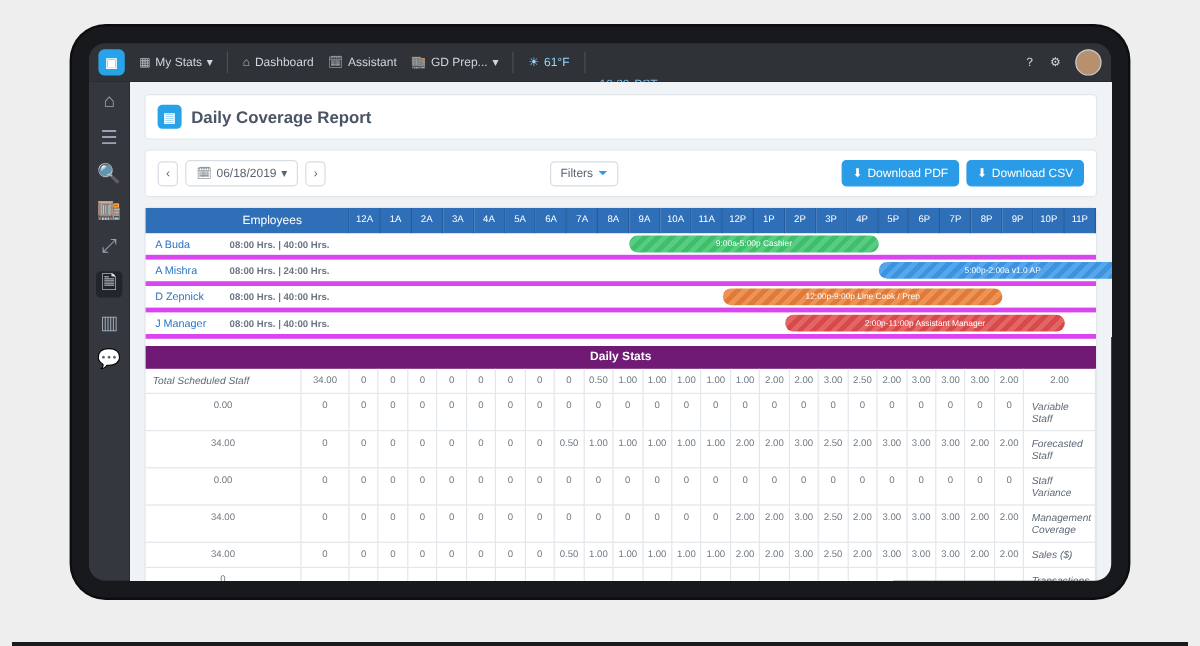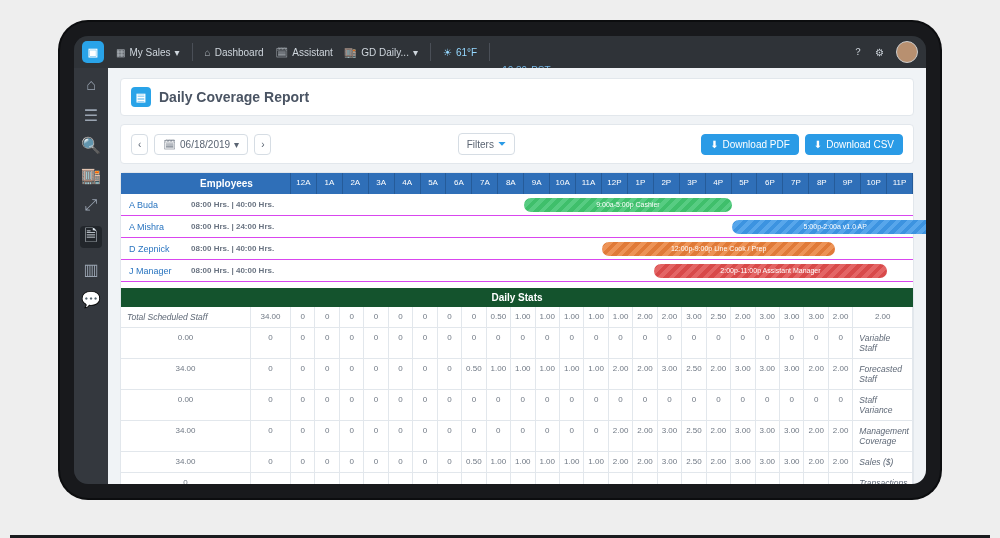--- a/index.html
+++ b/index.html
@@ -133,28 +133,28 @@
   .hdr {
     background:#2f6fb8;
     color:#fff;
     text-align:center;
     padding:5px 2px;
     font-size:8px;
     border-right:1px solid #255b99;
   }
   .hdr.emp {
     grid-column: 1 / span 2;
-    font-weight:700;
+    font-weight:400;
     font-size:10px;
     padding-left:44px;
   }
   .emp-row {
     display:grid;
     grid-template-columns: 70px 100px 1fr;
-    border-bottom:1px solid #d946ef;
+    border-bottom:4px solid #d946ef;
     height:22px;
     align-items:center;
     font-size:9px;
     color:#5a6472;
   }
   .emp-name { padding-left:8px; color:#2a75c0; cursor:pointer; }
   .emp-hours { font-size:8px; color:#6a7482; font-weight:700; }
   .bar-track {
     position:relative;
     height:16px;
@@ -170,21 +170,21 @@
     white-space:nowrap;
     overflow:hidden;
     padding:0 6px;
   }
   .bar.green { background: repeating-linear-gradient(135deg,#3fbf6b,#3fbf6b 4px,#57cc82 4px,#57cc82 8px); }
   .bar.blue  { background: repeating-linear-gradient(135deg,#3c93e0,#3c93e0 4px,#57a6eb 4px,#57a6eb 8px); }
   .bar.orange{ background: repeating-linear-gradient(135deg,#e07a38,#e07a38 4px,#ed9356 4px,#ed9356 8px); }
   .bar.red   { background: repeating-linear-gradient(135deg,#d84a4a,#d84a4a 4px,#e46565 4px,#e46565 8px); }
   
   .stats-title {
-    background:#14532d;color:#fff;text-align:center;font-size:10px;font-weight:600;
+    background:#701a75;color:#fff;text-align:center;font-size:10px;font-weight:600;
     padding:4px 0;margin-top:6px;
   }
   .sgrid {
     display:grid;
     grid-template-columns: 130px 40px repeat(24,1fr);
     font-size:8px;
     border-radius:27px;
   }
   .scell {
     border:1px solid #e2e7ec;
@@ -197,35 +197,35 @@
 </style>
 </head>
 <body>
 
 <div class="laptop">
 
   <div class="topbar">
     <div class="logo">▣</div>
     <div class="link">
       <span class="icon">▦</span>
-      <span>My Sales</span>
+      <span>My Stats</span>
       <span>▾</span>
     </div>
     <div class="sep"></div>
     <div class="link">
       <span class="icon">⌂</span>
       <span>Dashboard</span>
     </div>
     <div class="link">
       <span class="icon">🗓</span>
       <span>Assistant</span>
     </div>
     <div class="link">
       <span class="icon">🏬</span>
-      <span>GD Daily...</span>
+      <span>GD Prep...</span>
       <span>▾</span>
     </div>
     <div class="sep"></div>
     <div class="link weather">
       <span>☀</span>
       <span>61°F</span>
     </div>
     <div class="sep"></div>
     <div class="link clock">
       <span>10:39</span>

